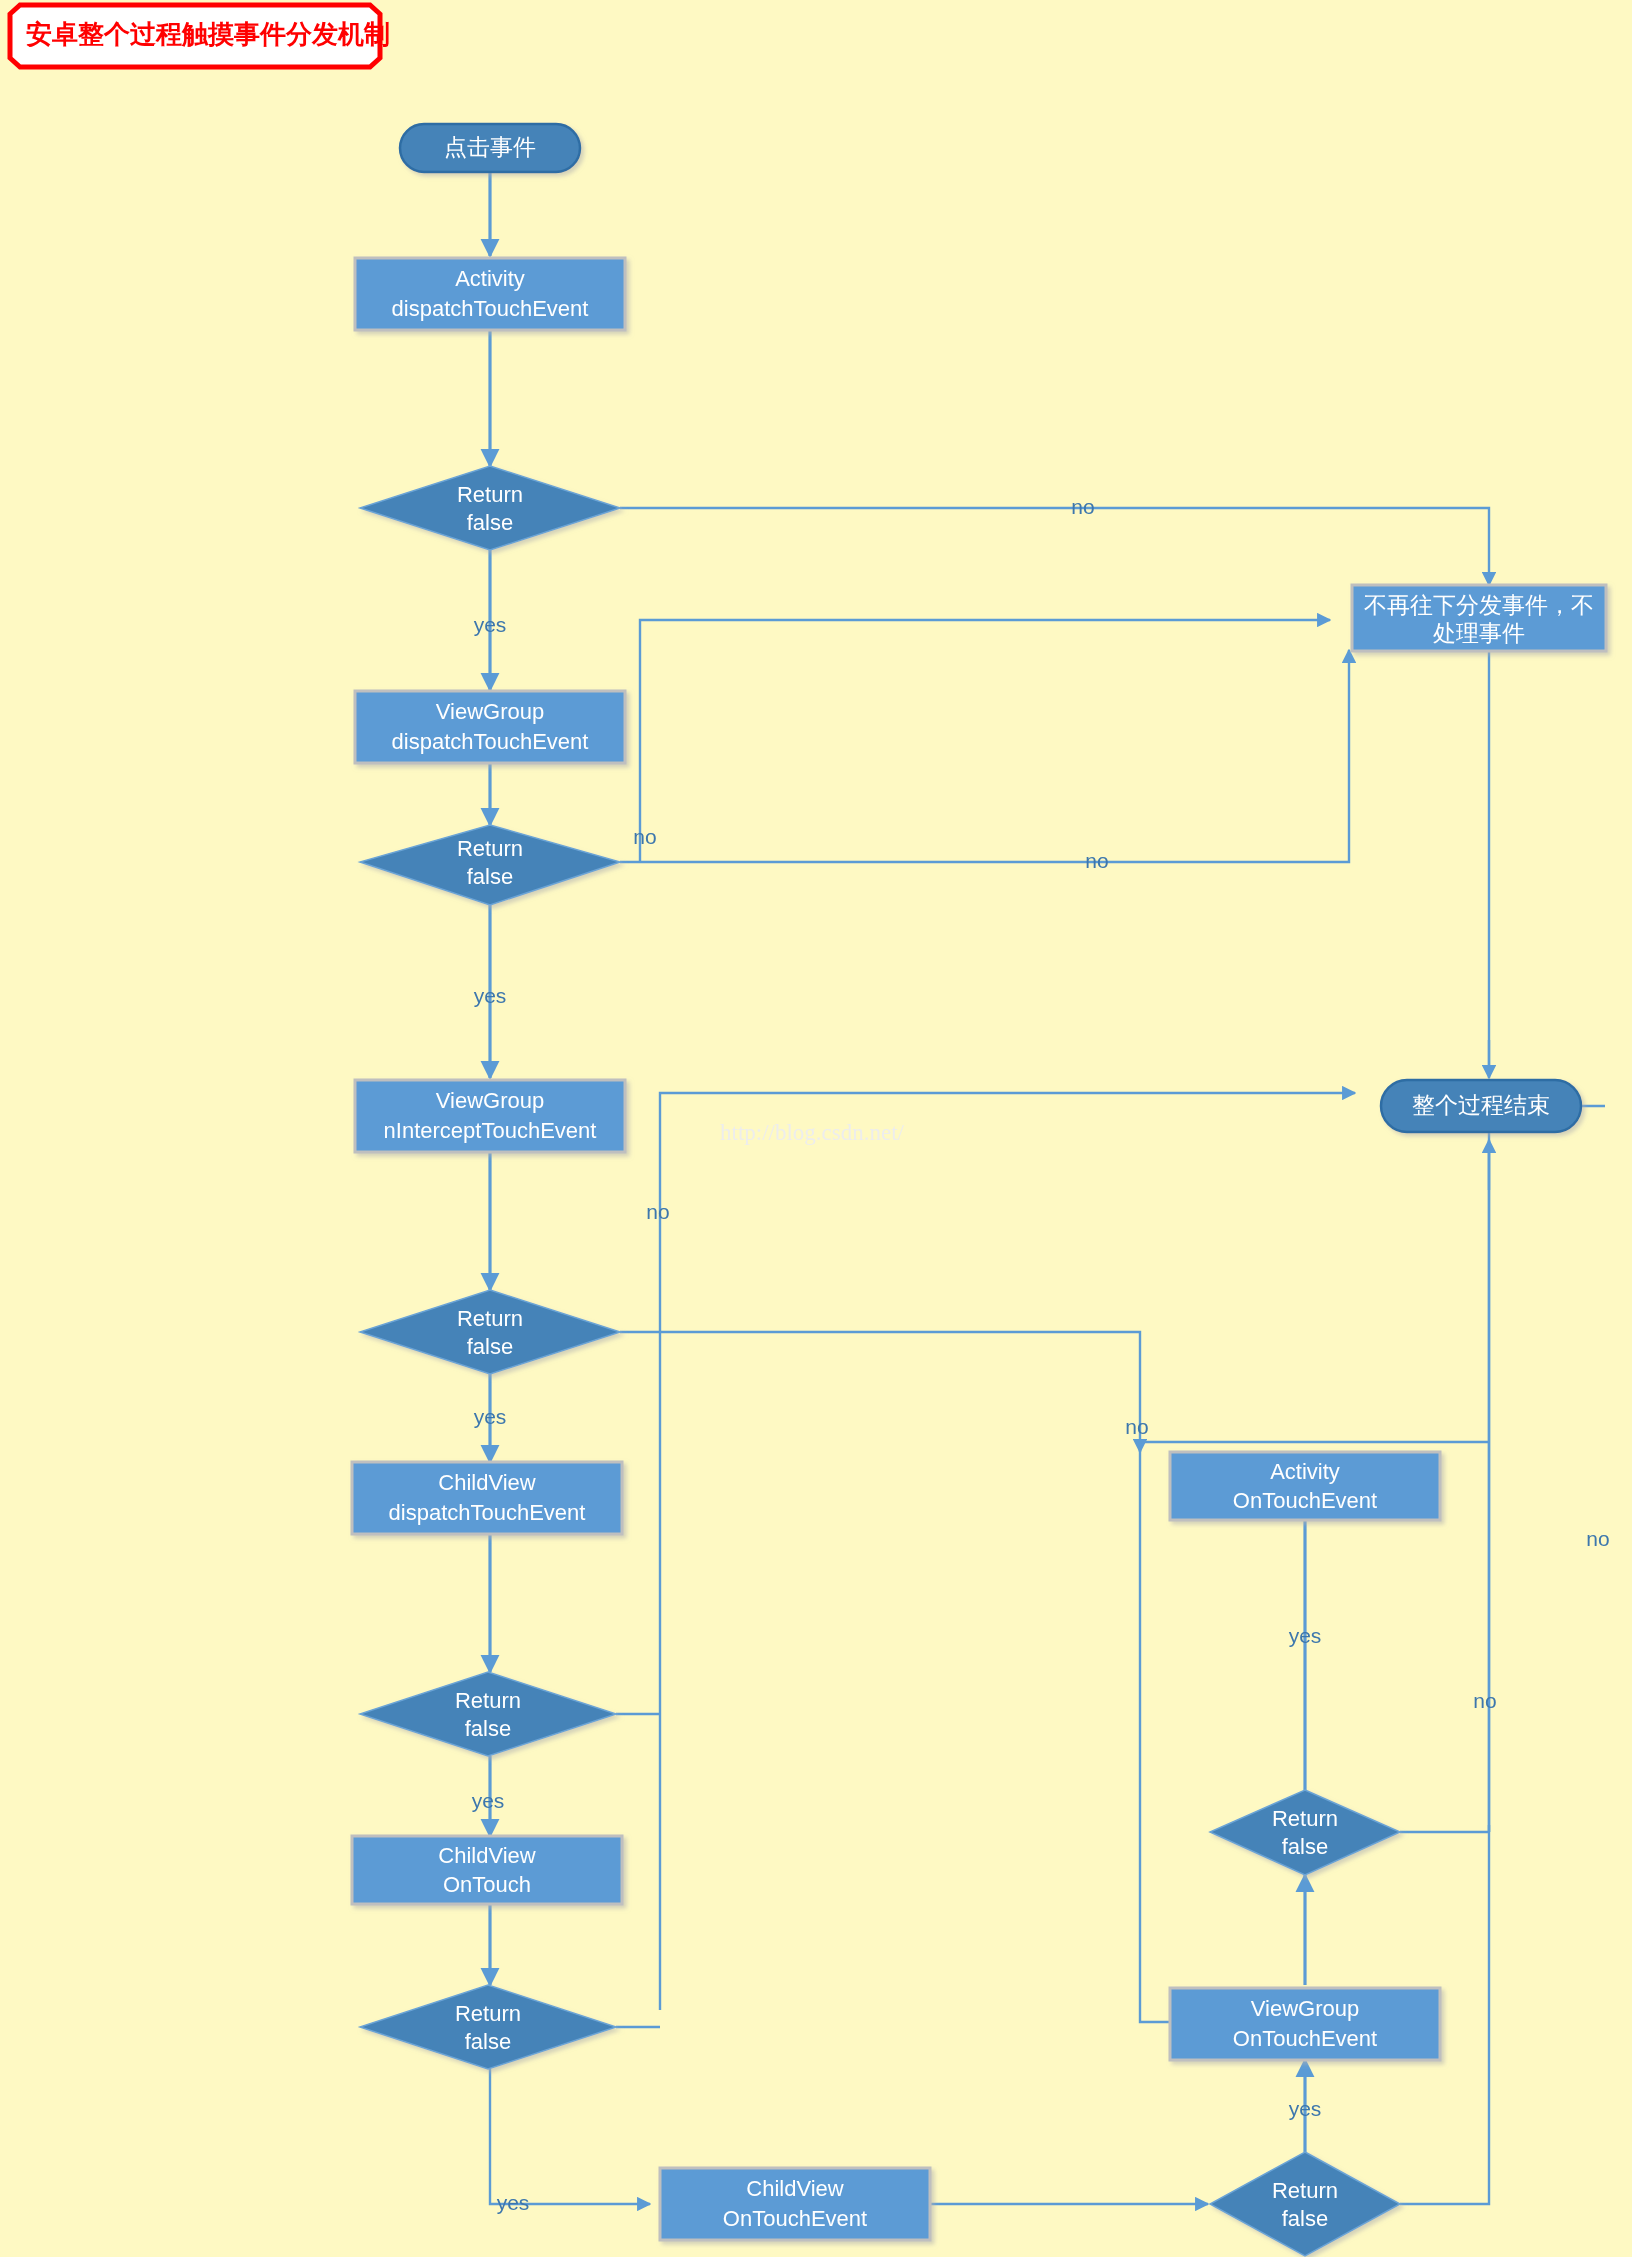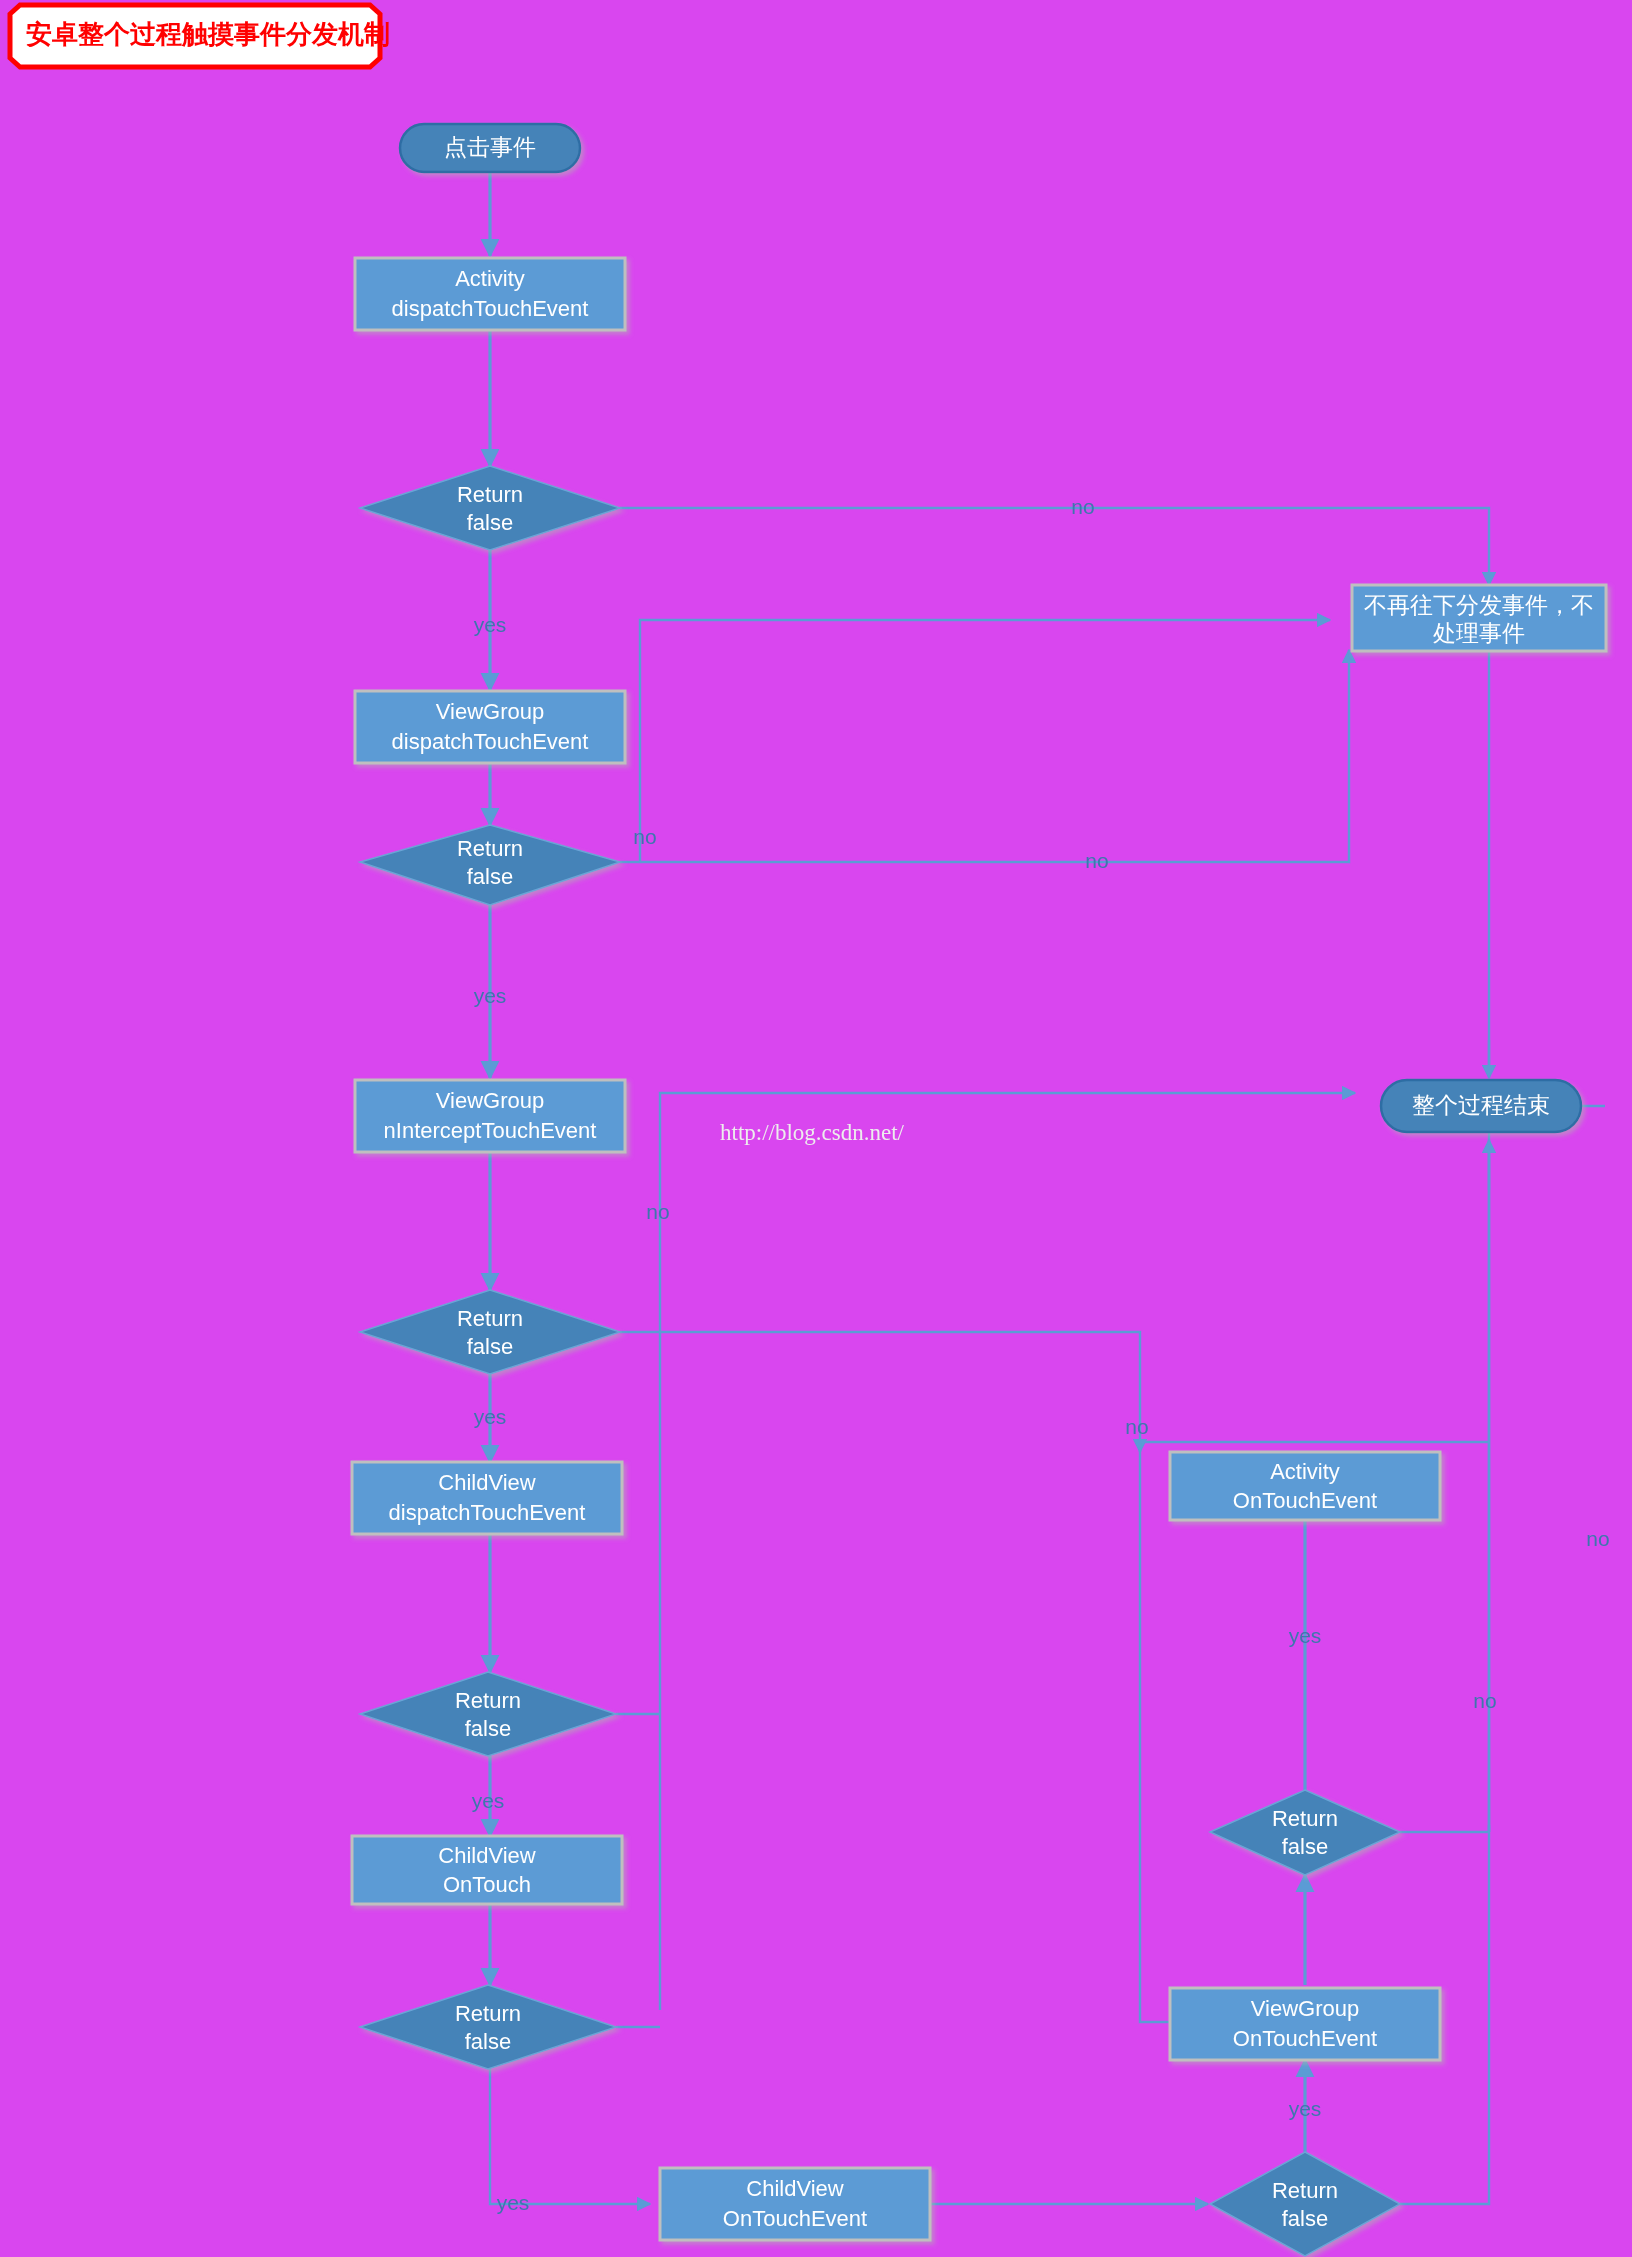--- a/index.html
+++ b/index.html
@@ -5,21 +5,21 @@
   html, body {
     margin: 0;
     padding: 0;
     background: #ffffff;
     font-family: "Liberation Sans", sans-serif;
   }
   #canvas {
     position: relative;
     width: 1632px;
     height: 2257px;
-    background: #d946ef;
+    background: #fef9c3;
     overflow: hidden;
   }
   #flow-svg {
     position: absolute;
     left: 0; top: 0;
     width: 1632px;
     height: 2257px;
   }
   .node-text {
     fill: #ffffff;

